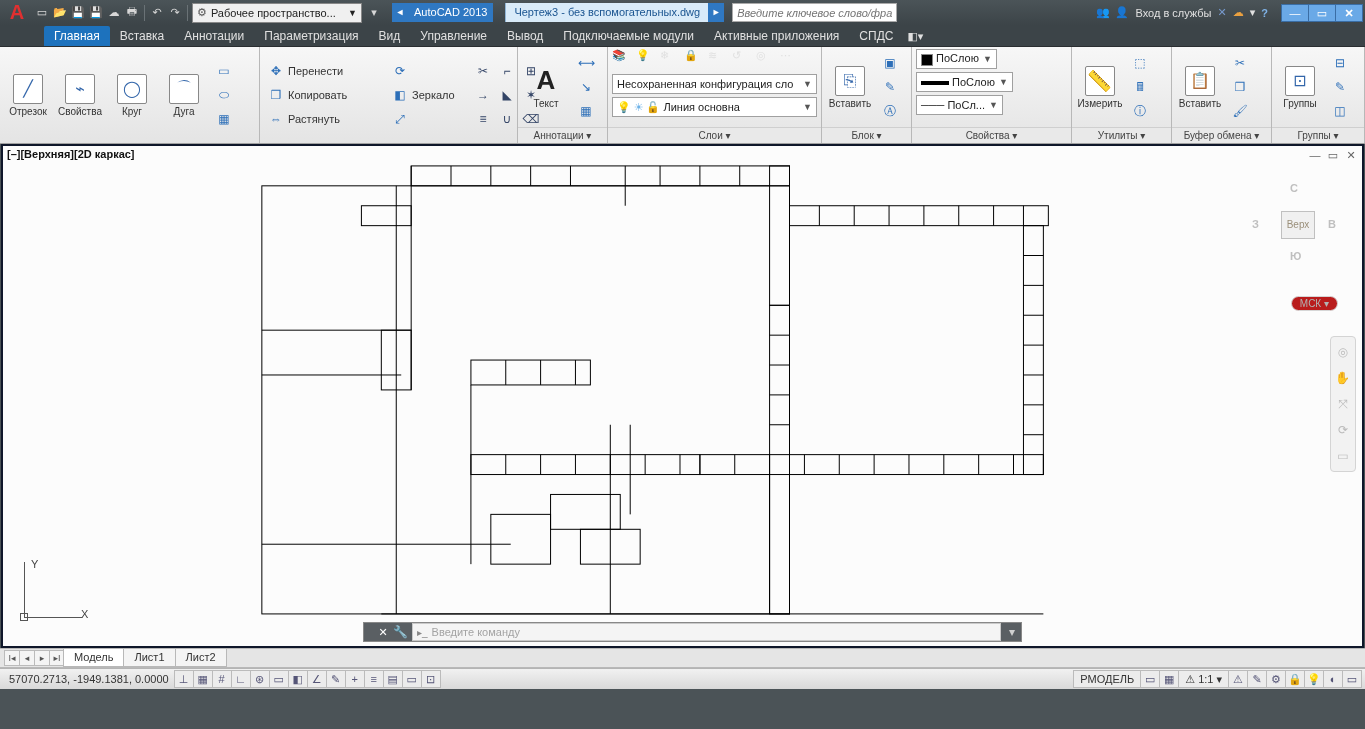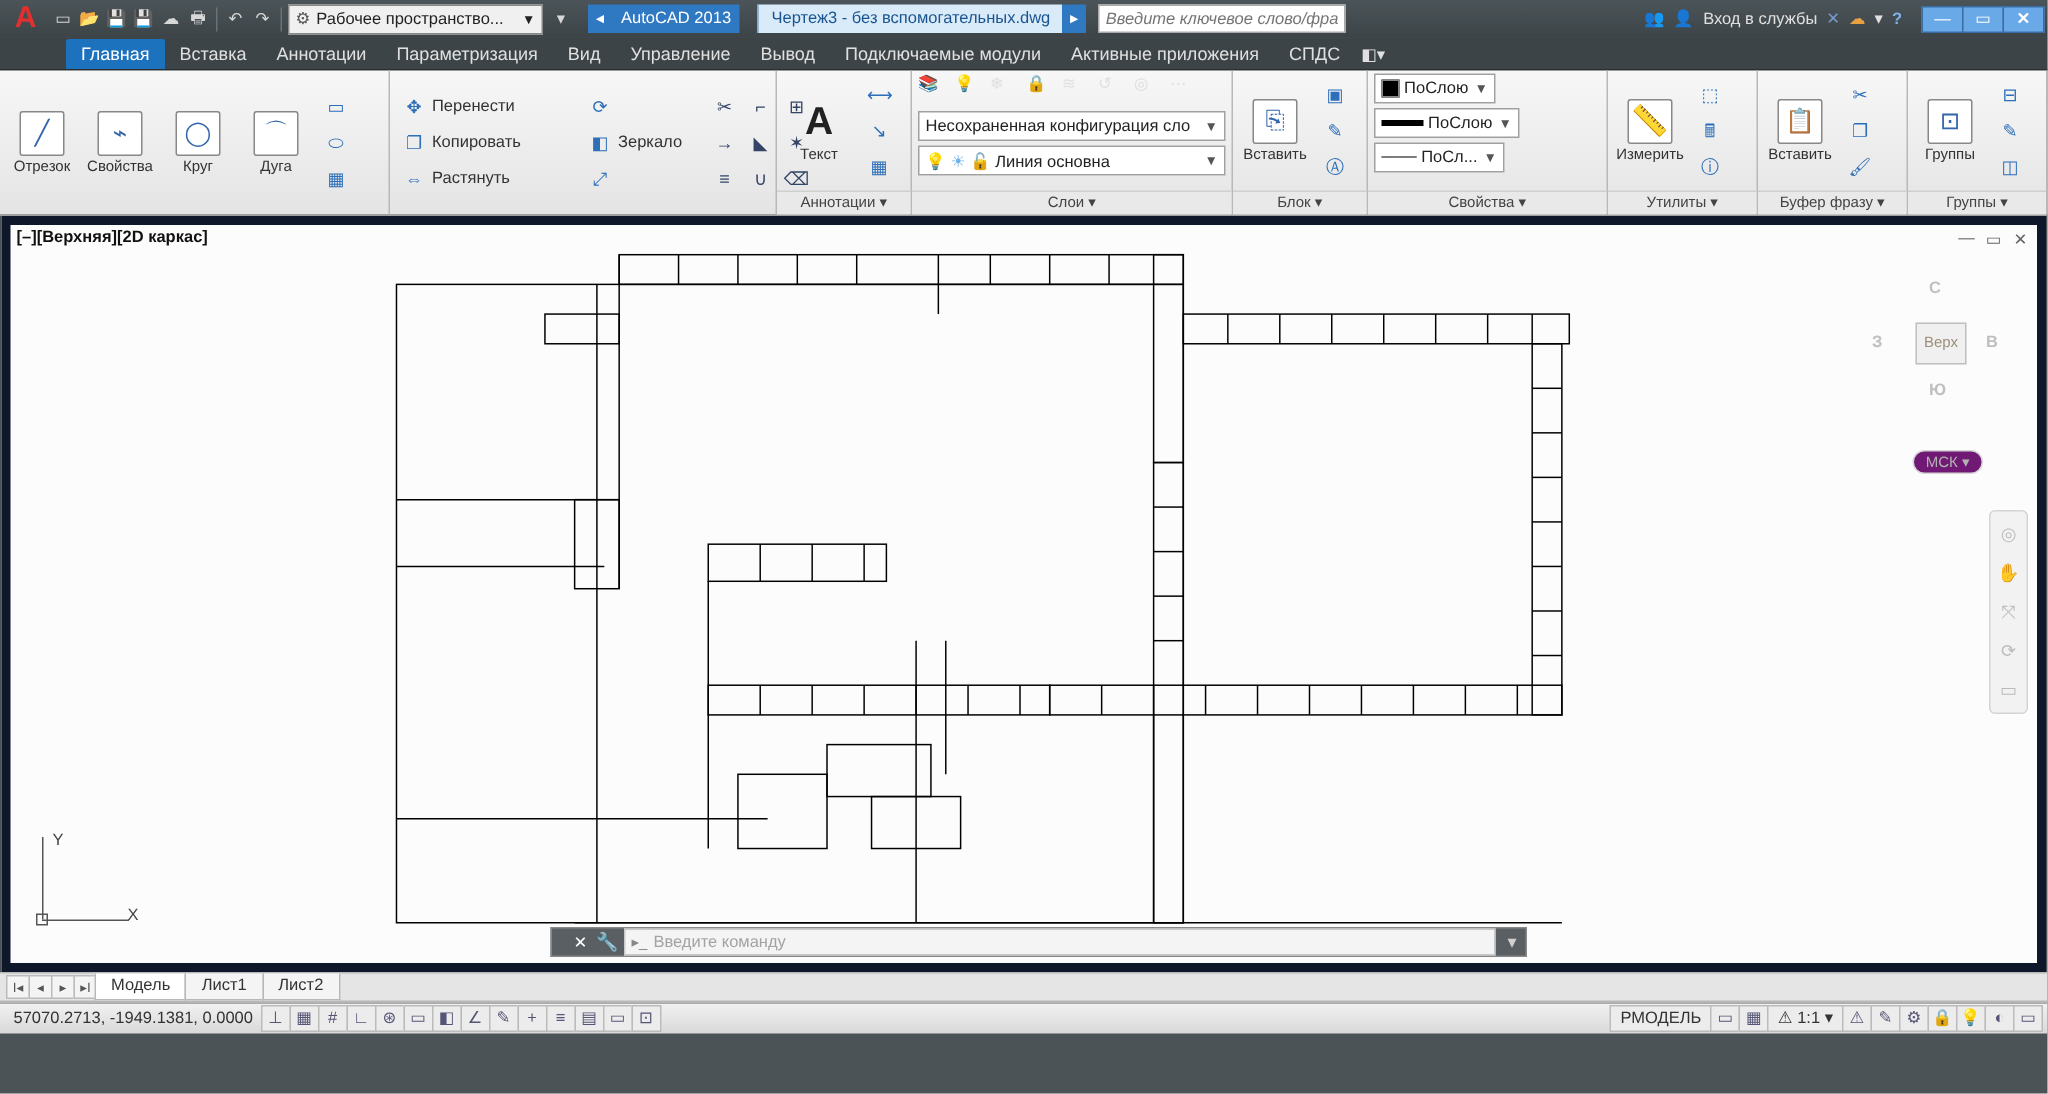--- a/index.html
+++ b/index.html
@@ -40,28 +40,28 @@
 .big-btn .lbl { font-size: 10px; color: #333; text-align:center; }
 .col { display:flex; flex-direction:column; gap:2px; }
 .row-item { display:flex; align-items:center; gap:4px; height:22px; font-size:11px; color:#333; padding:0 4px; cursor:pointer; }
 .row-item .ic { width:16px; height:16px; color:#2d6fb8; text-align:center; line-height:16px; font-size:12px;}
 .icon-grid { display:grid; grid-template-columns:repeat(3,22px); grid-auto-rows:22px; gap:2px; }
 .icon-grid .g { width:22px; height:22px; border-radius:2px; display:flex; align-items:center; justify-content:center; font-size:12px; color:#346; cursor:pointer; }
 .combo { height:20px; background:#fff; border:1px solid #a0a0a0; font-size:11px; color:#222; padding:0 4px; display:flex; align-items:center; justify-content:space-between; gap:4px;}
 .combo .dd{color:#555; font-size:9px;}
 
 
-.workspace { position: relative; background: #fcfcfc; height: 504px; border: 6px solid #0f172a; margin: 0 1px; }
+.workspace { position: relative; background: #fcfcfc; height: 504px; border: 2px solid #0f172a; margin: 0 1px; }
 .vp-label { position:absolute; top:2px; left:4px; font-size:11px; color:#111; font-weight:bold; }
 .vp-ctrl { position:absolute; top:3px; right:4px; display:flex; gap:4px; font-size:11px; color:#666; }
 .vp-ctrl span{cursor:pointer; width:14px; text-align:center;}
 .viewcube { position:absolute; top:30px; right:16px; width:100px; height:100px; }
 .viewcube .lbl { position:absolute; color:#bfbfbf; font-size:11px; font-weight:bold;}
 .viewcube .face { position:absolute; left:35px; top:35px; width:34px; height:28px; background:#f0f0f0; border:1px solid #c0c0c0; text-align:center; line-height:26px; color:#9a8f7a; font-size:10px; cursor:pointer;}
-.wcs-badge{ position:absolute; top:150px; right:36px; background:#701a75; border:1px solid #d6d6d6; border-radius:10px; color:#b2b2b2; font-size:10px; padding:1px 8px; cursor:pointer;}
+.wcs-badge{ position:absolute; top:150px; right:24px; background:#b91c1c; border:1px solid #d6d6d6; border-radius:10px; color:#b2b2b2; font-size:10px; padding:1px 8px; cursor:pointer;}
 .navbar { position:absolute; top:190px; right:6px; width:26px; background:#f2f2f2; border:1px solid #d4d4d4; border-radius:4px; display:flex; flex-direction:column; gap:4px; padding:4px 2px;}
 .navbar .nb{ height:22px; color:#bbb; text-align:center; line-height:22px; font-size:12px; cursor:pointer;}
 .ucs { position:absolute; bottom:14px; left:14px; width:70px; height:70px; }
 .ucs-y { position:absolute; left:7px; top:0; width:1px; height:55px; background:#555;}
 .ucs-x { position:absolute; left:7px; top:55px; width:58px; height:1px; background:#555;}
 .ucs .yl{position:absolute; left:14px; top:-4px; color:#444; font-size:11px;}
 .ucs .xl{position:absolute; left:64px; top:46px; color:#444; font-size:11px;}
 .ucs-sq{position:absolute; left:3px; top:51px; width:8px; height:8px; border:1px solid #555;}
 .drawing { position:absolute; inset:0; }
 .drawing line, .drawing rect { stroke:#000; stroke-width:1; fill:none; }
@@ -345,21 +345,21 @@
             <span class="ic">✂</span>
           </span>
         <span class="row-item">
             <span class="ic">❐</span>
           </span>
         <span class="row-item">
             <span class="ic">🖌</span>
           </span>
       </div>
     </div>
-    <div class="panel-title">Буфер фразу ▾</div>
+    <div class="panel-title">Буфер обмена ▾</div>
   </div>
 
   <div class="panel" style="flex:1;">
     <div class="panel-body">
       <div class="big-btn">
           <div class="ico">⊡</div>
           <div class="lbl">Группы</div>
         </div>
       <div class="col">
         <span class="row-item">

